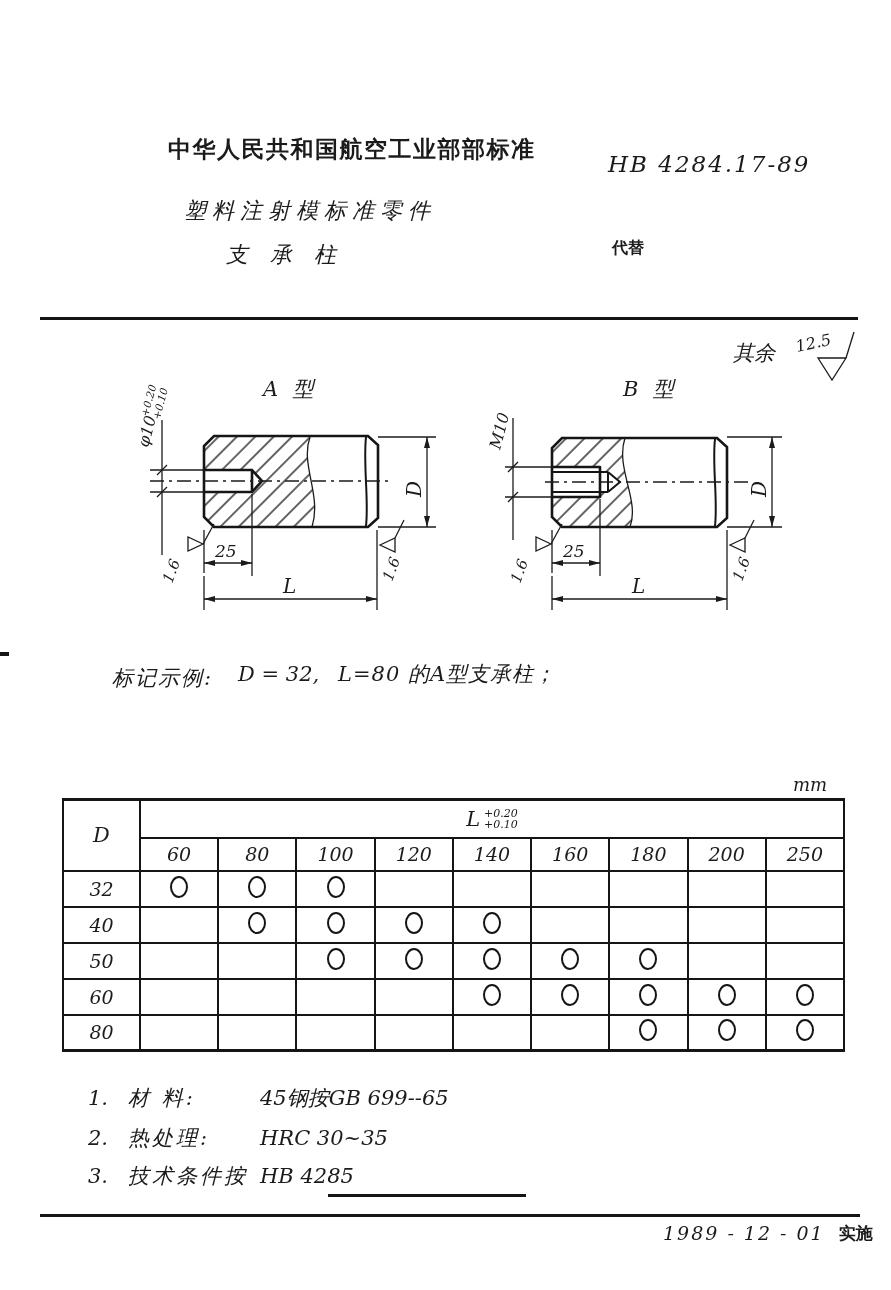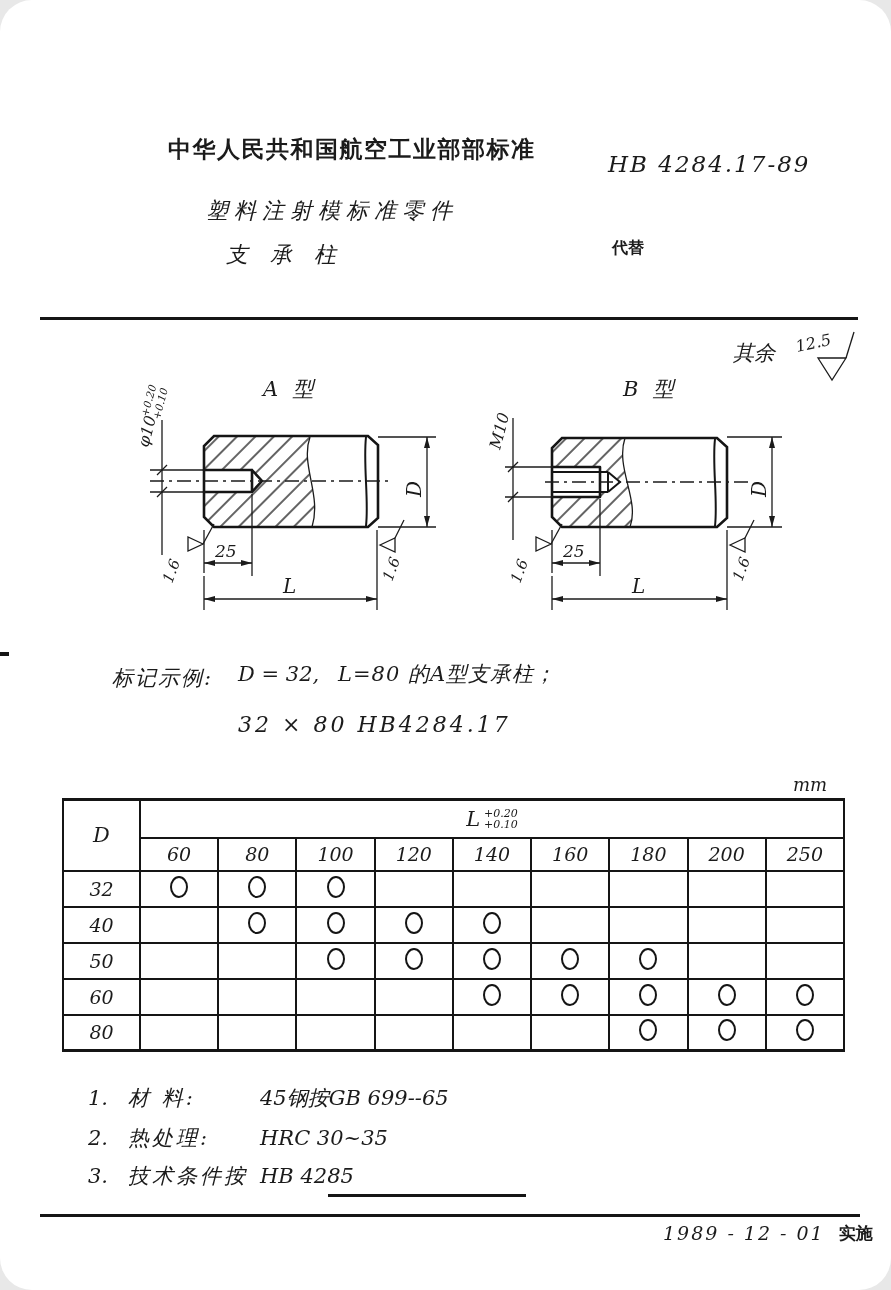--- a/index.html
+++ b/index.html
@@ -1,26 +1,26 @@
 <!DOCTYPE html>
 <html><head>
 <meta charset="utf-8">
 <style>
   html,body{margin:0;padding:0;background:#e8e8e8;}
   .page{position:relative;width:891px;height:1290px;background:#ffffff;color:#1b1b1b;overflow:hidden;
-        font-family:"DejaVu Sans",sans-serif;border-radius:32px;}
+        font-family:"DejaVu Sans",sans-serif;}
   .abs{position:absolute;white-space:nowrap;}
   .print{font-family:"DejaVu Sans",sans-serif;font-weight:bold;}
   .hand{font-family:"DejaVu Serif",serif;font-style:italic;}
   .rule{position:absolute;background:#151515;}
 
   
   .org-title{left:168px;top:134px;font-size:23px;letter-spacing:1.5px;}
   .std-no{left:608px;top:151px;font-size:23px;letter-spacing:2px;}
-  .doc-title1{left:206px;top:196px;font-size:22px;letter-spacing:6px;}
+  .doc-title1{left:184px;top:196px;font-size:22px;letter-spacing:6px;}
   .doc-title2{left:226px;top:240px;font-size:22px;letter-spacing:22px;}
   .supersede{left:612px;top:238px;font-size:16px;}
 
   
   .mk-label{left:112px;top:664px;font-size:21px;letter-spacing:2px;}
   .mk-d{left:238px;top:662px;font-size:21px;}
   .mk-l{left:338px;top:660px;font-size:21px;letter-spacing:1px;}
   .mk-line2{left:238px;top:712px;font-size:22px;letter-spacing:3px;}
 
   
@@ -213,21 +213,20 @@
         <path class="thin" d="M730,225 L745,218 L745,232 Z"></path>
         <line class="thin" x1="745" y1="218" x2="754" y2="200"></line>
         <text font-size="15" class="svg-hand" transform="translate(742 262) rotate(-70)">1.6</text>
       </g>
     </g>
   </svg>
 
   <div class="abs hand mk-label">标记示例:</div>
   <div class="abs hand mk-d">D = 32,</div>
   <div class="abs hand mk-l">L=80 的A型支承柱；</div>
-  <div class="abs hand mk-line2">32 × 80  HB4284.17</div>
 
   <div class="abs hand unit">mm</div>
   <table class="dim">
     <colgroup>
         <col style="width:77px">
         <col span="9">
       </colgroup>
     <thead>
       <tr class="r1">
         <th rowspan="2" class="hand dcell">D</th>

